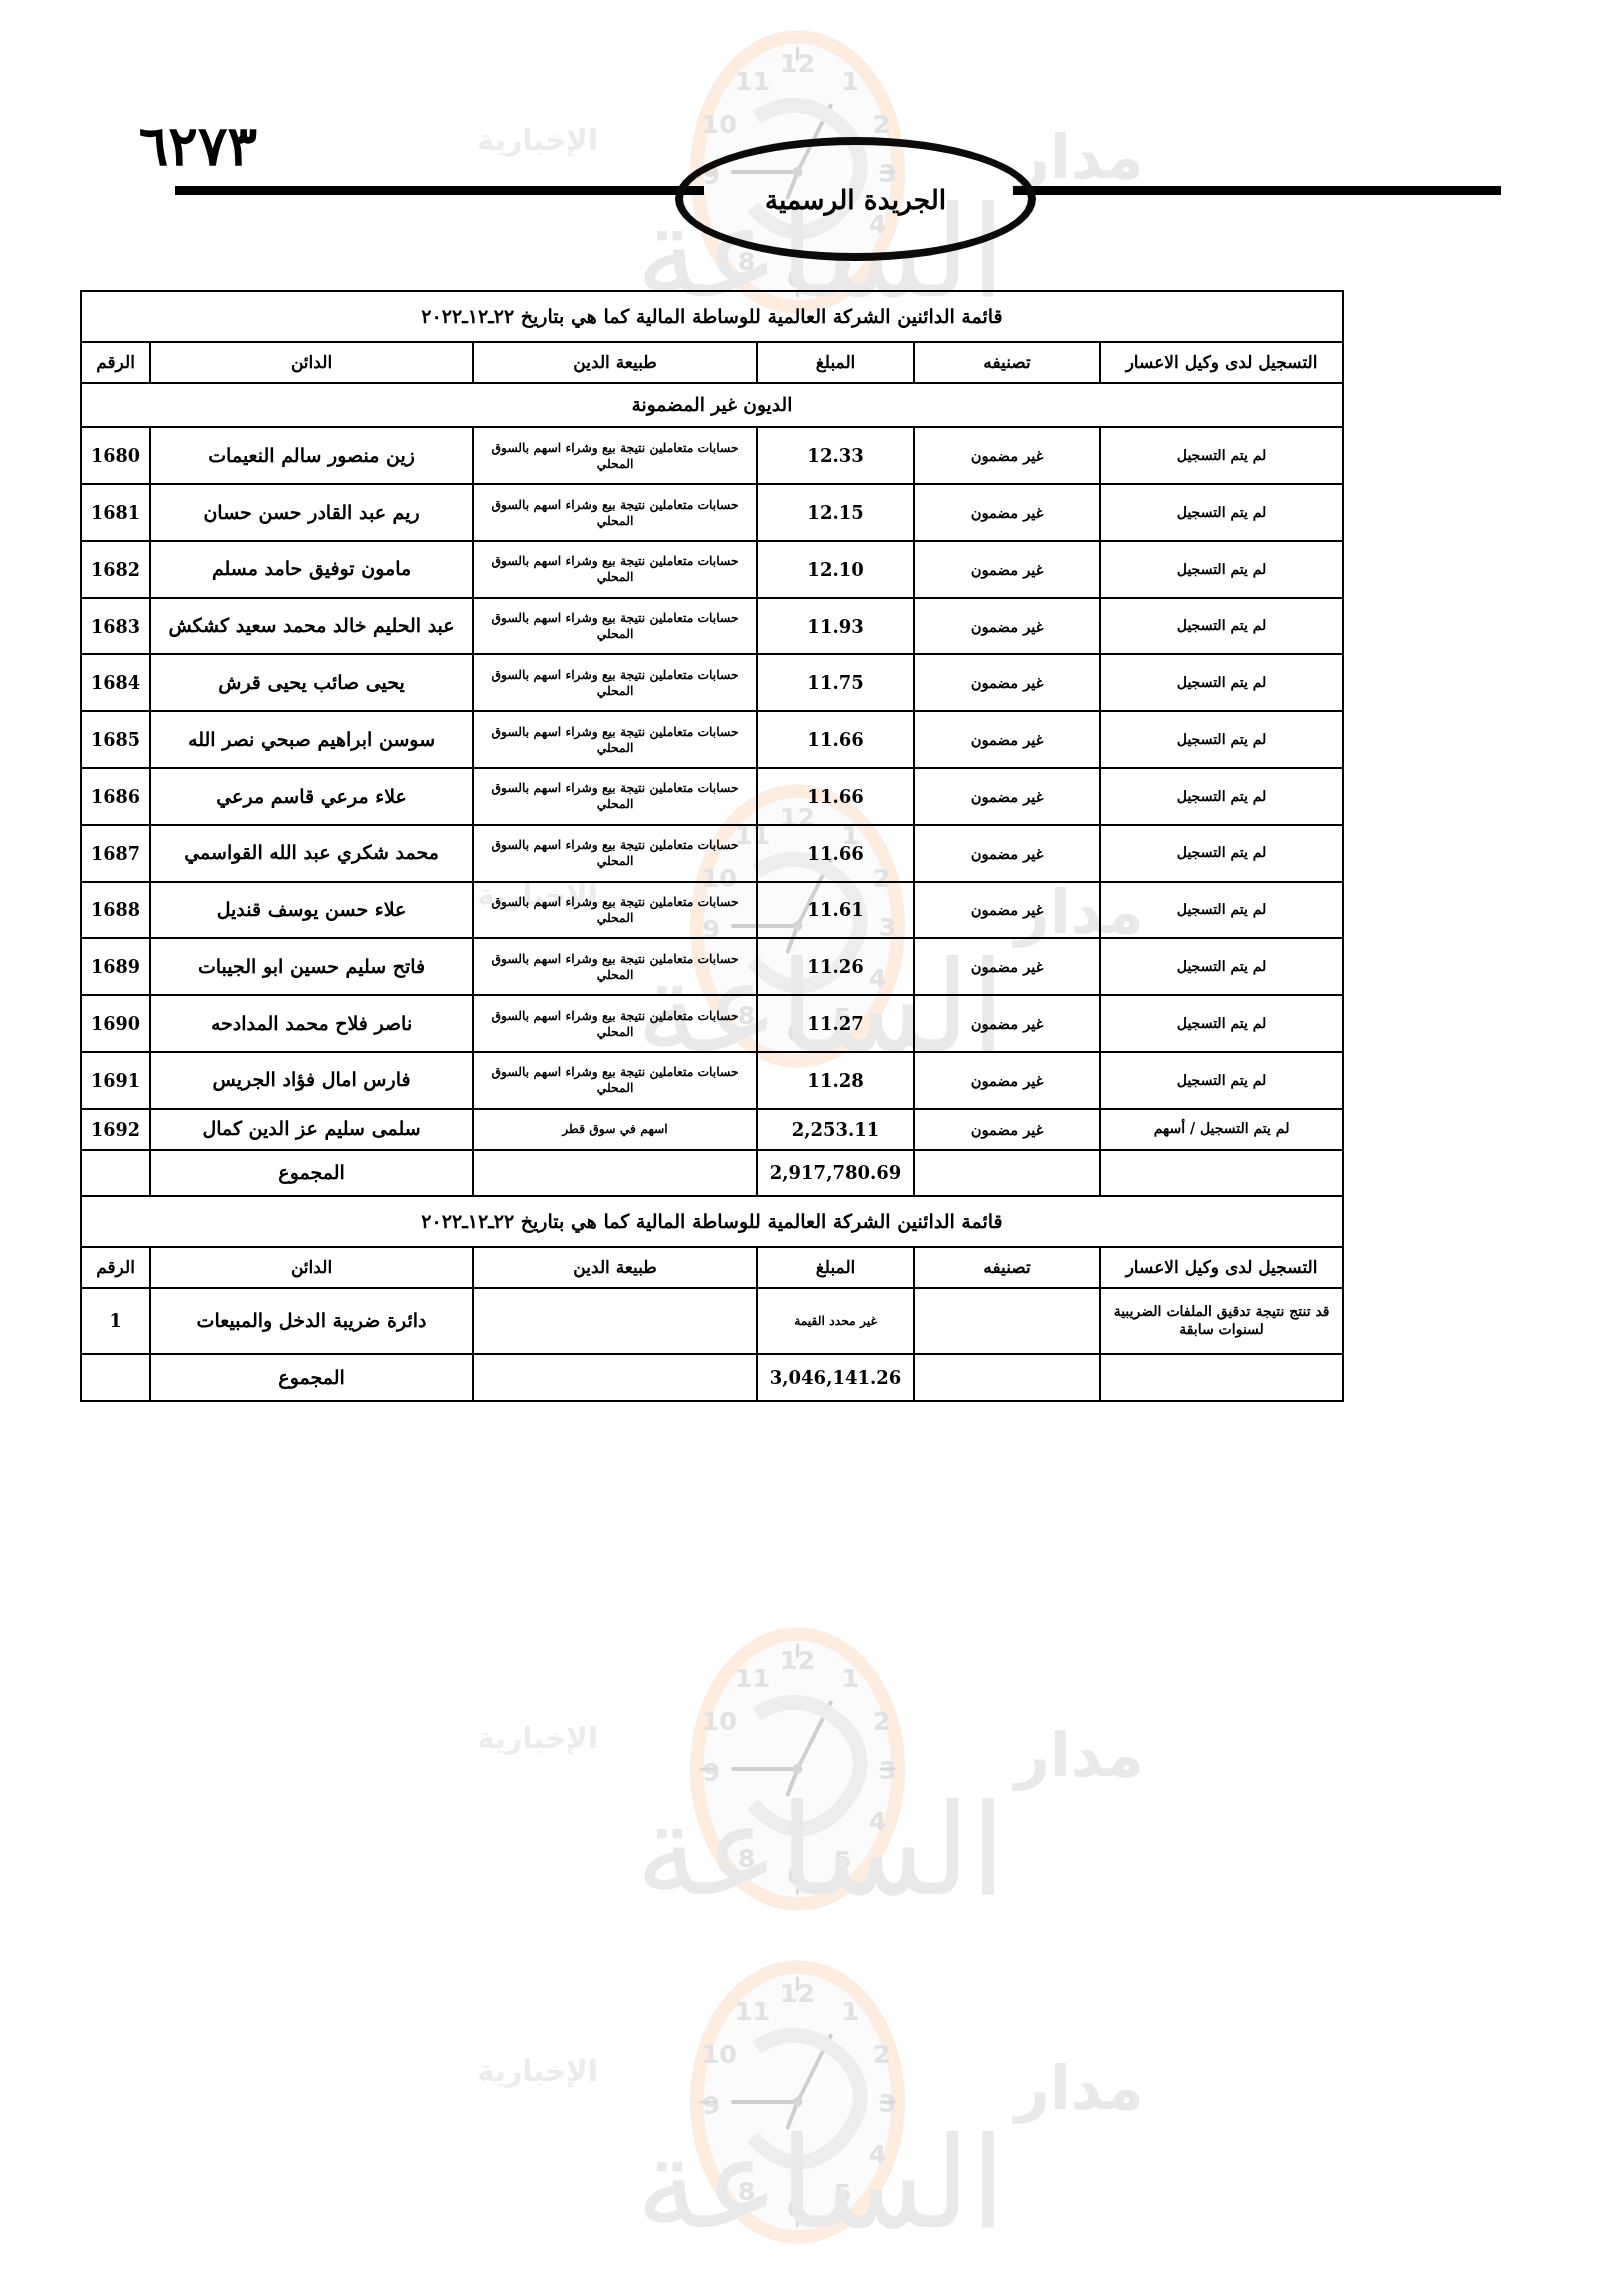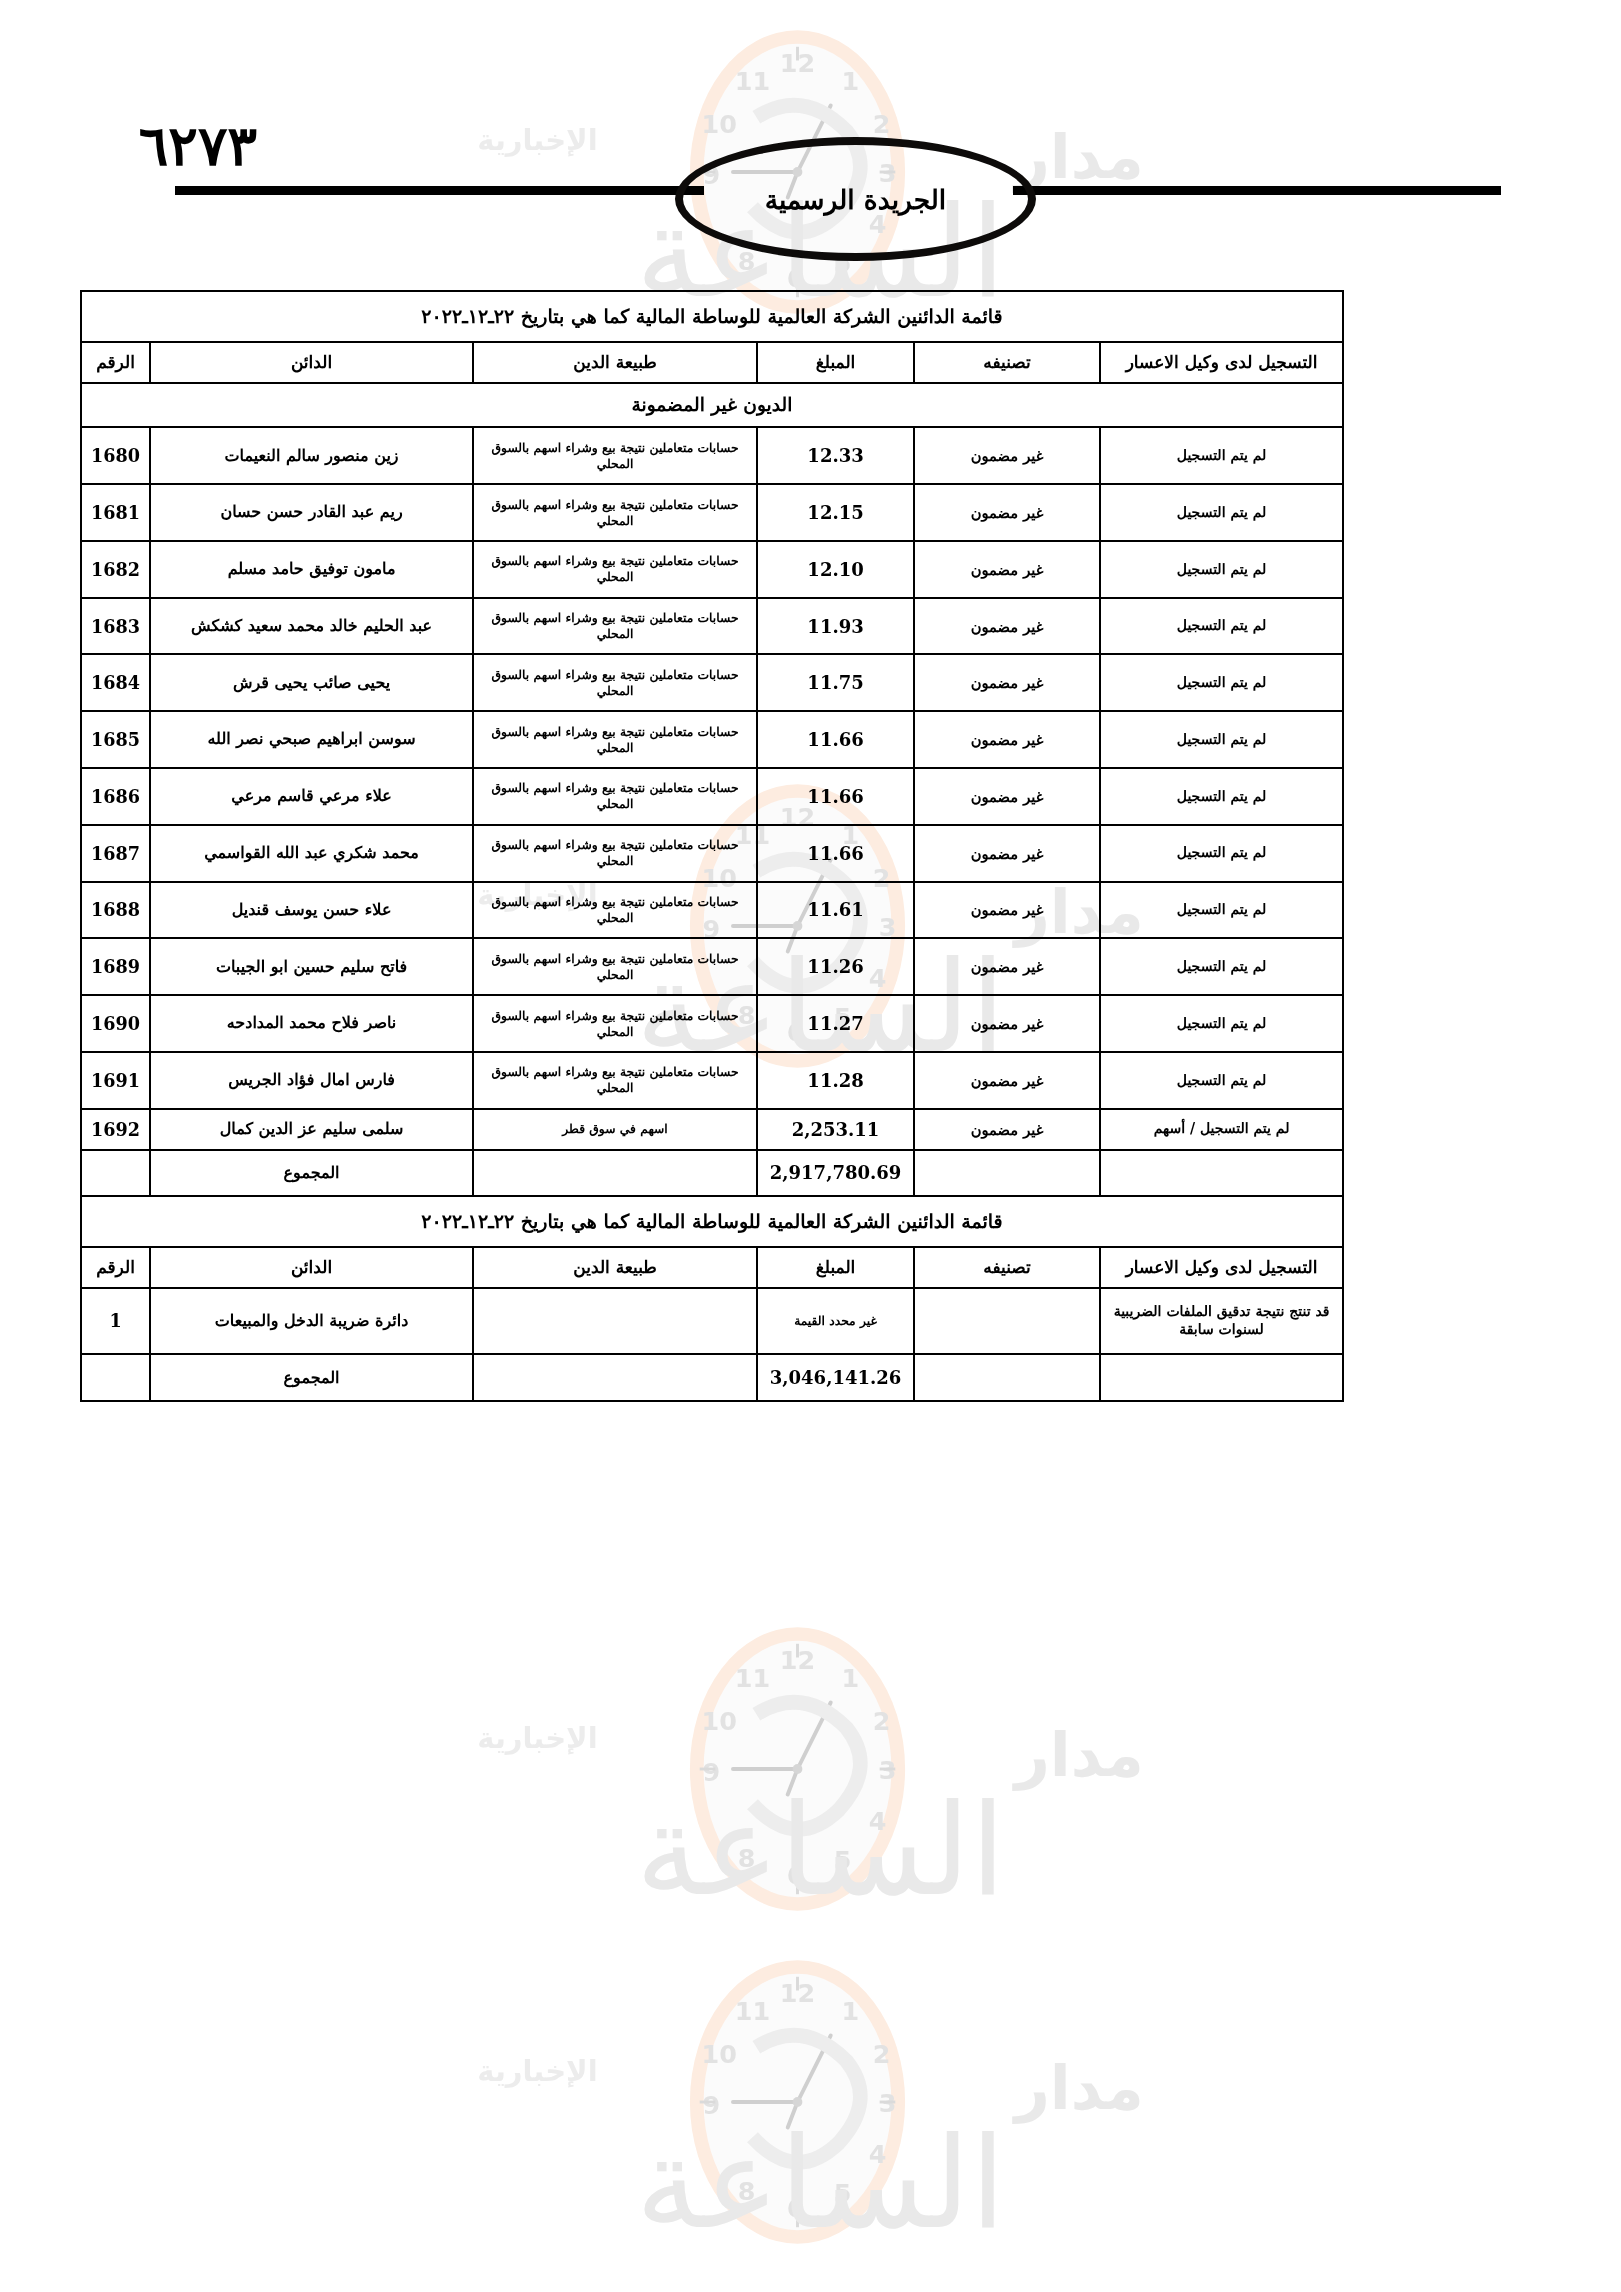--- a/index.html
+++ b/index.html
@@ -181,21 +181,21 @@
     font-size: 18.6px;
     height: 37px;
   }
   .section-band-tall {
     font-size: 18.6px;
     height: 96px;
     vertical-align: middle;
   }
 
   .r-num   { font-size: 17.6px; font-family: "Liberation Serif", serif; }
-  .r-name  { font-size: 16px; line-height: 1.15; border-radius: 12px; }
+  .r-name  { font-size: 19px; line-height: 1.15; border-radius: 12px; }
   .r-nat   { font-size: 12.3px; line-height: 1.3; }
   .r-amt   { font-size: 18px; font-family: "Liberation Serif", serif; }
   .r-class { font-size: 14.7px; }
   .r-reg   { font-size: 14px; line-height: 1.25; }
   .row-std td { height: 49px; }
   .row-slim td { height: 33px; }
   .row-total td { height: 39px; }
   .row-contingent td { height: 59px; }
   .empty-cell { }
 </style>

